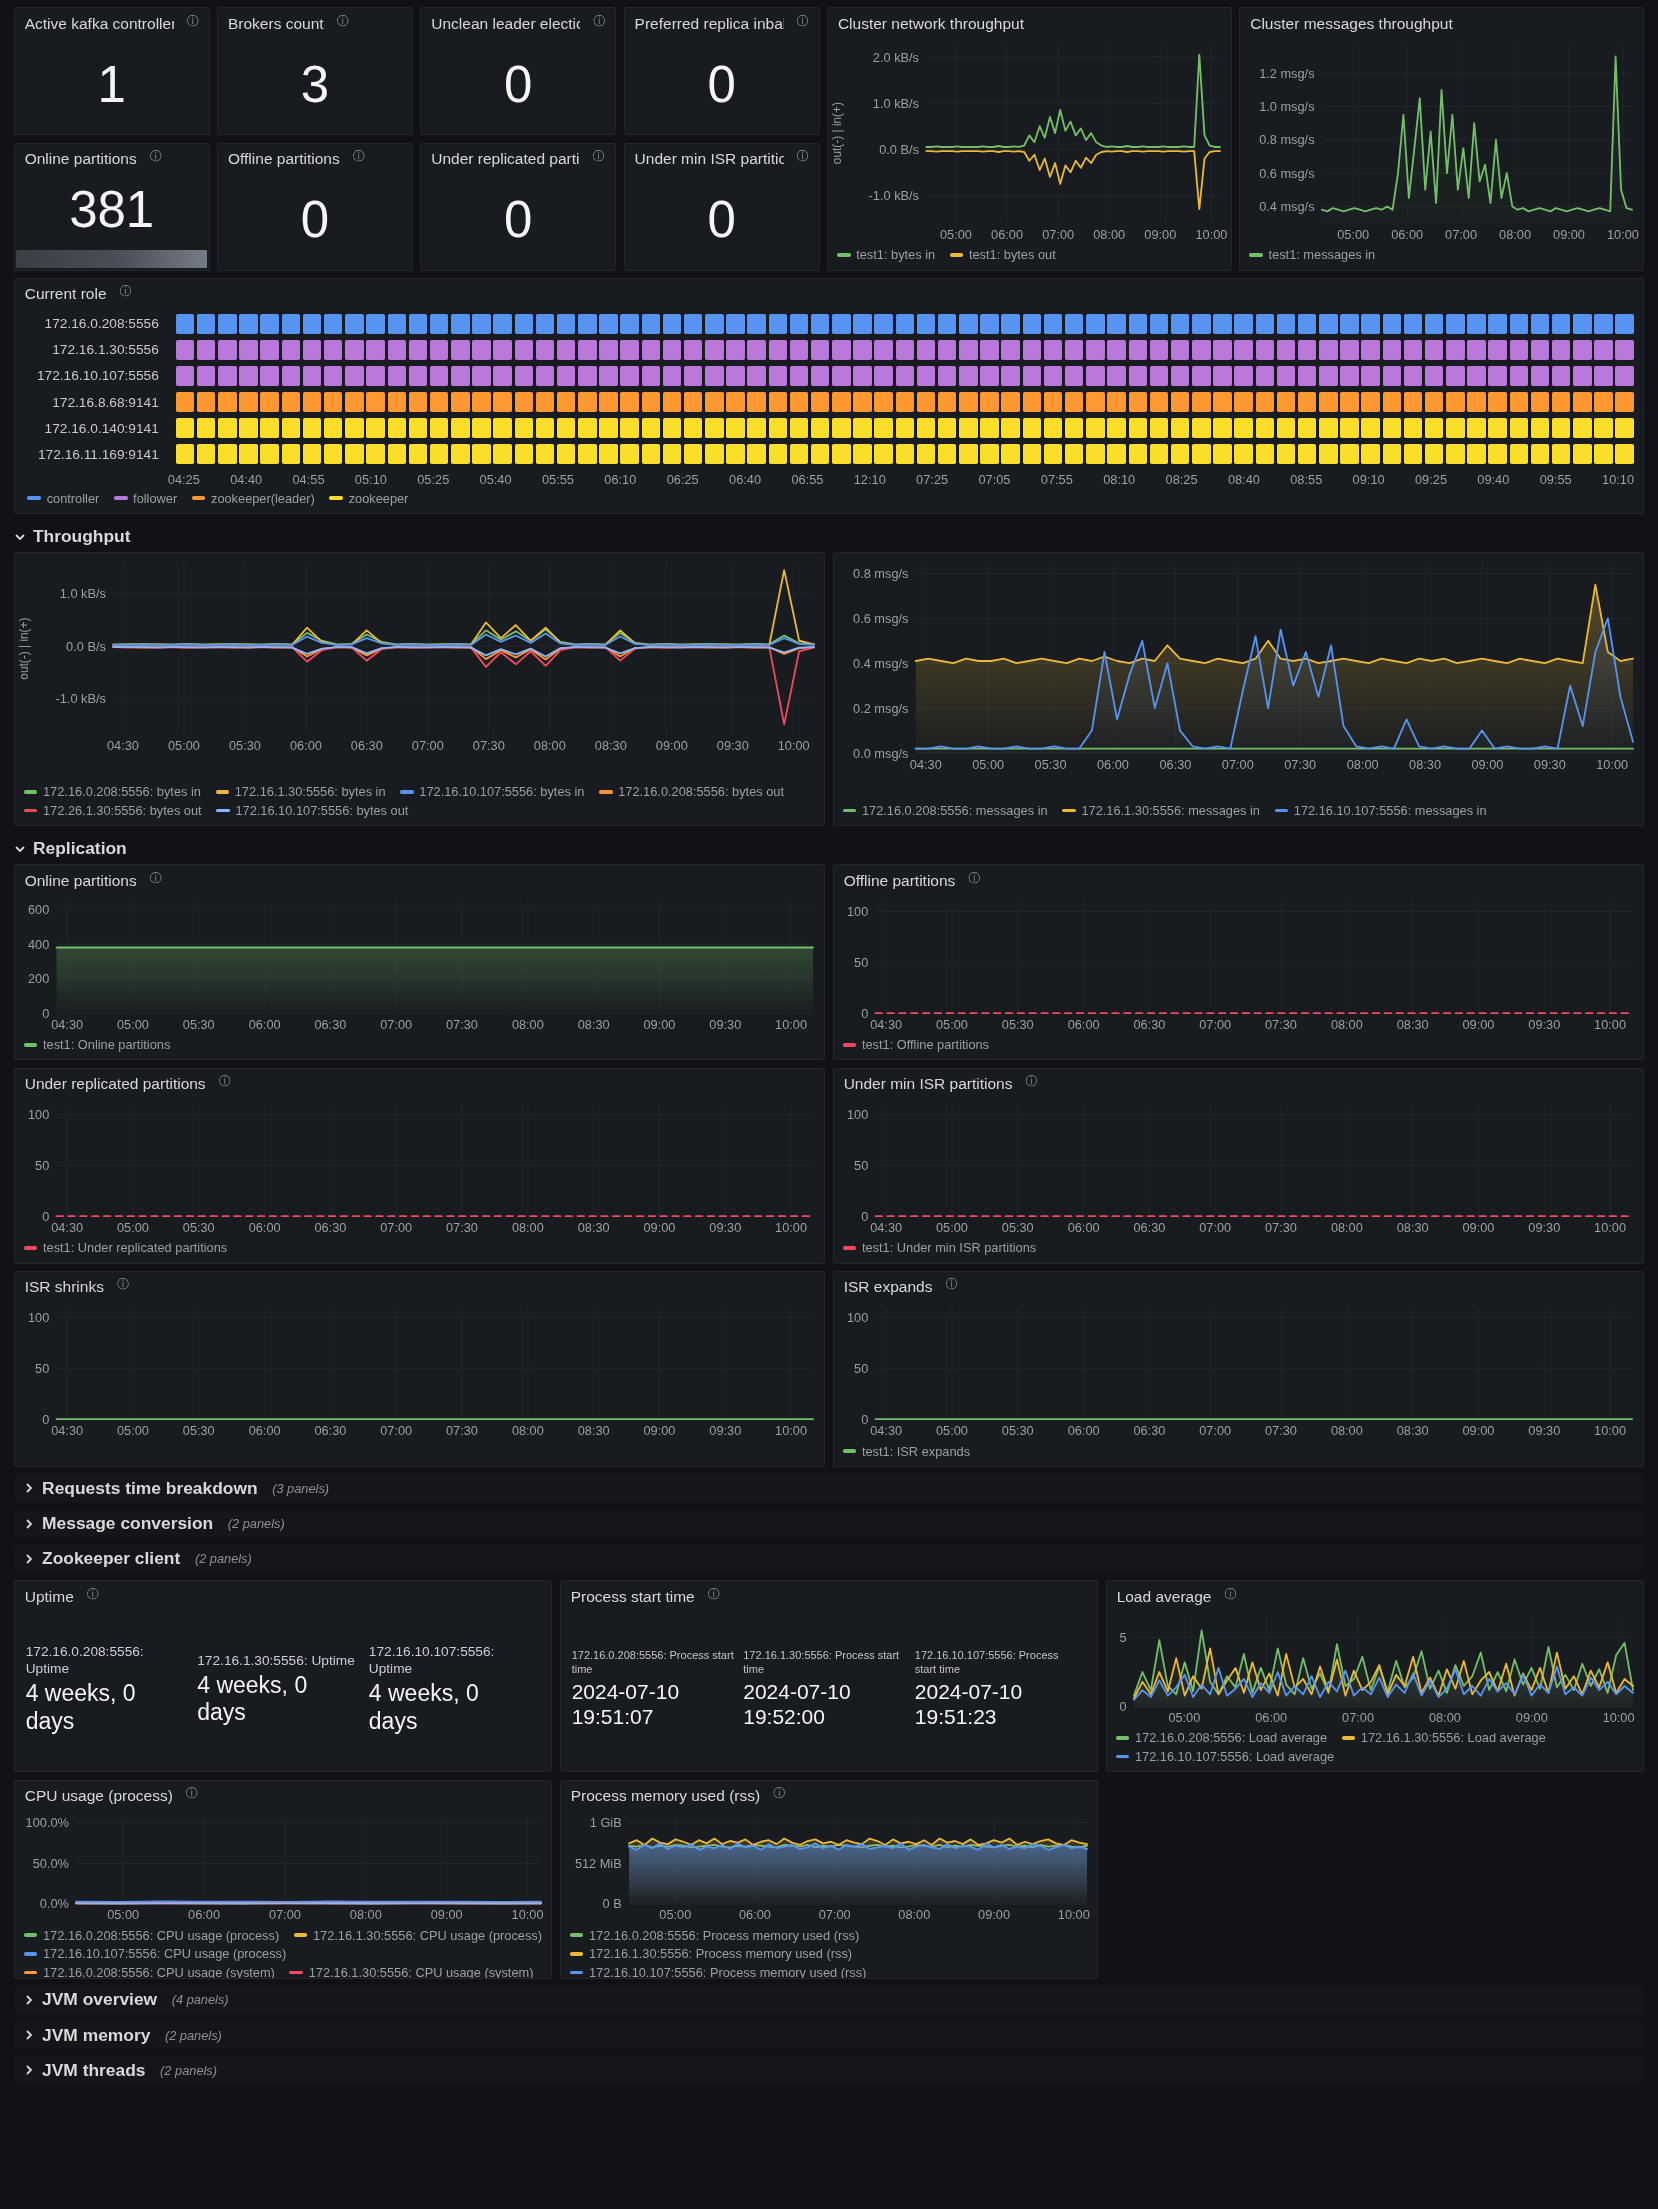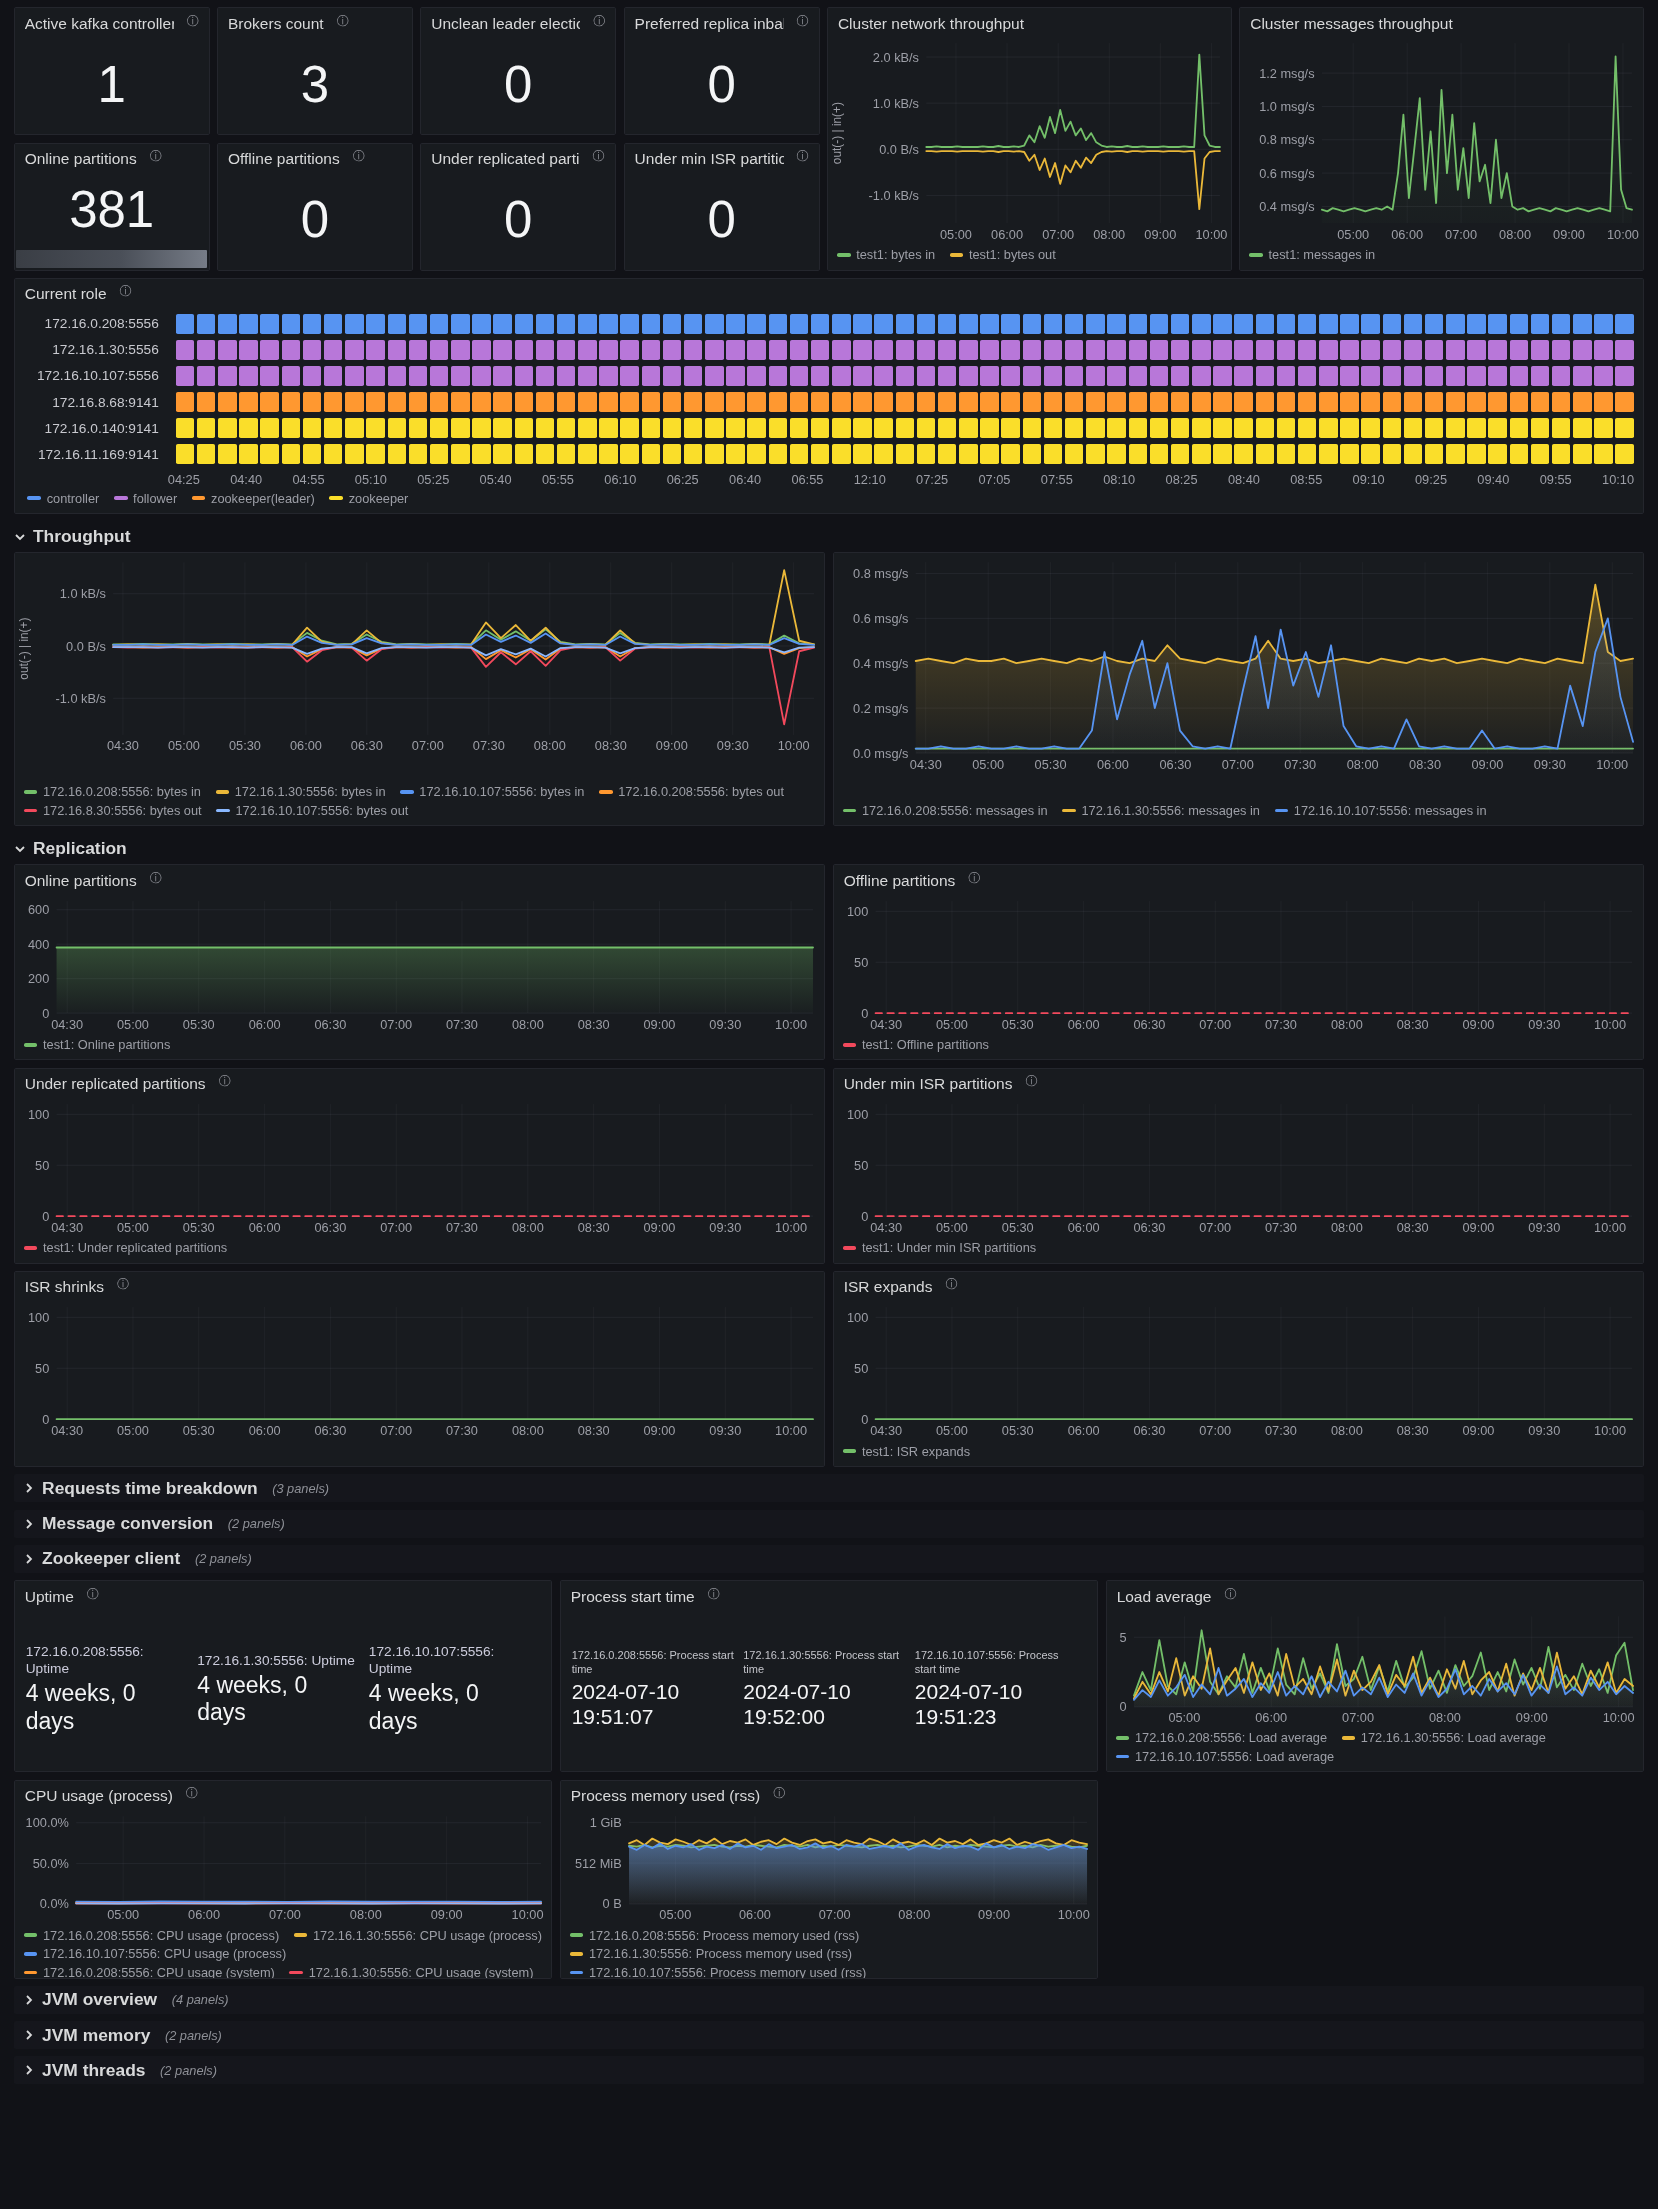--- a/index.html
+++ b/index.html
@@ -762,21 +762,21 @@
           <span class="li">
             <i style="background:#5794F2"></i>
             <span>172.16.10.107:5556: bytes in</span>
           </span>
           <span class="li">
             <i style="background:#FF9830"></i>
             <span>172.16.0.208:5556: bytes out</span>
           </span>
           <span class="li">
             <i style="background:#F2495C"></i>
-            <span>172.16.8.30:5556: bytes out</span>
+            <span>172.26.1.30:5556: bytes out</span>
           </span>
           <span class="li">
             <i style="background:#8AB8FF"></i>
             <span>172.16.10.107:5556: bytes out</span>
           </span>
         </div>
     </div>
     <div class="panel">
       <div class="chart">
           <svg width="810" height="222" style="position:absolute;inset:0" viewBox="0 0 887 243">

